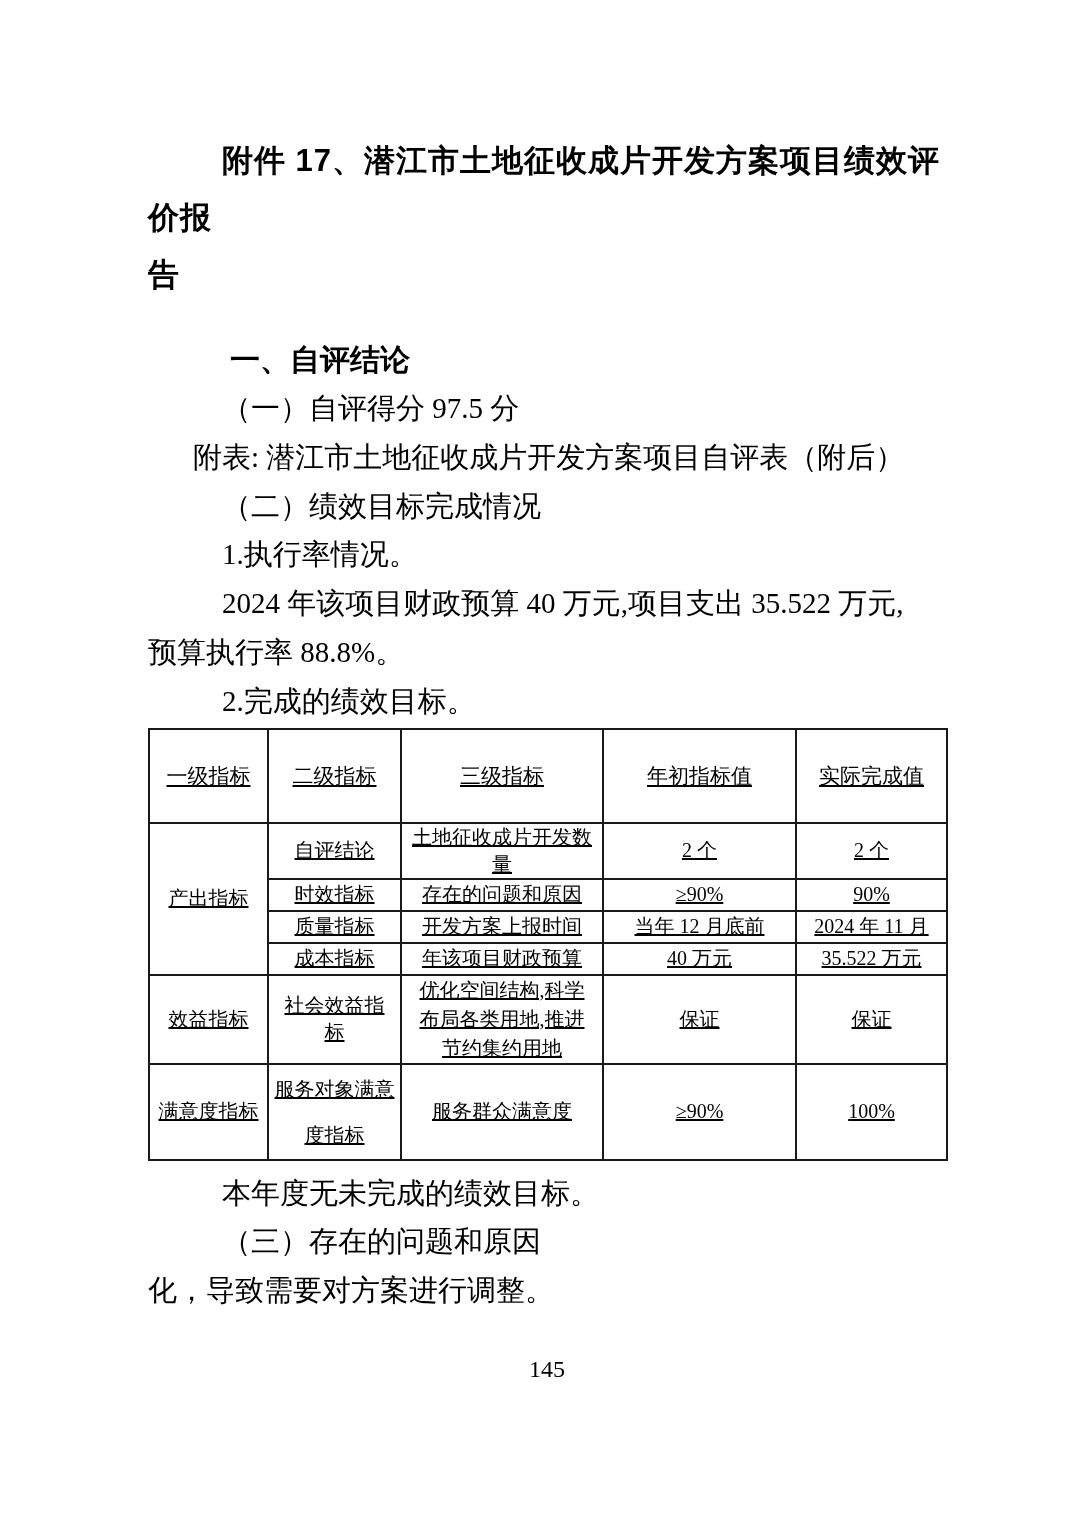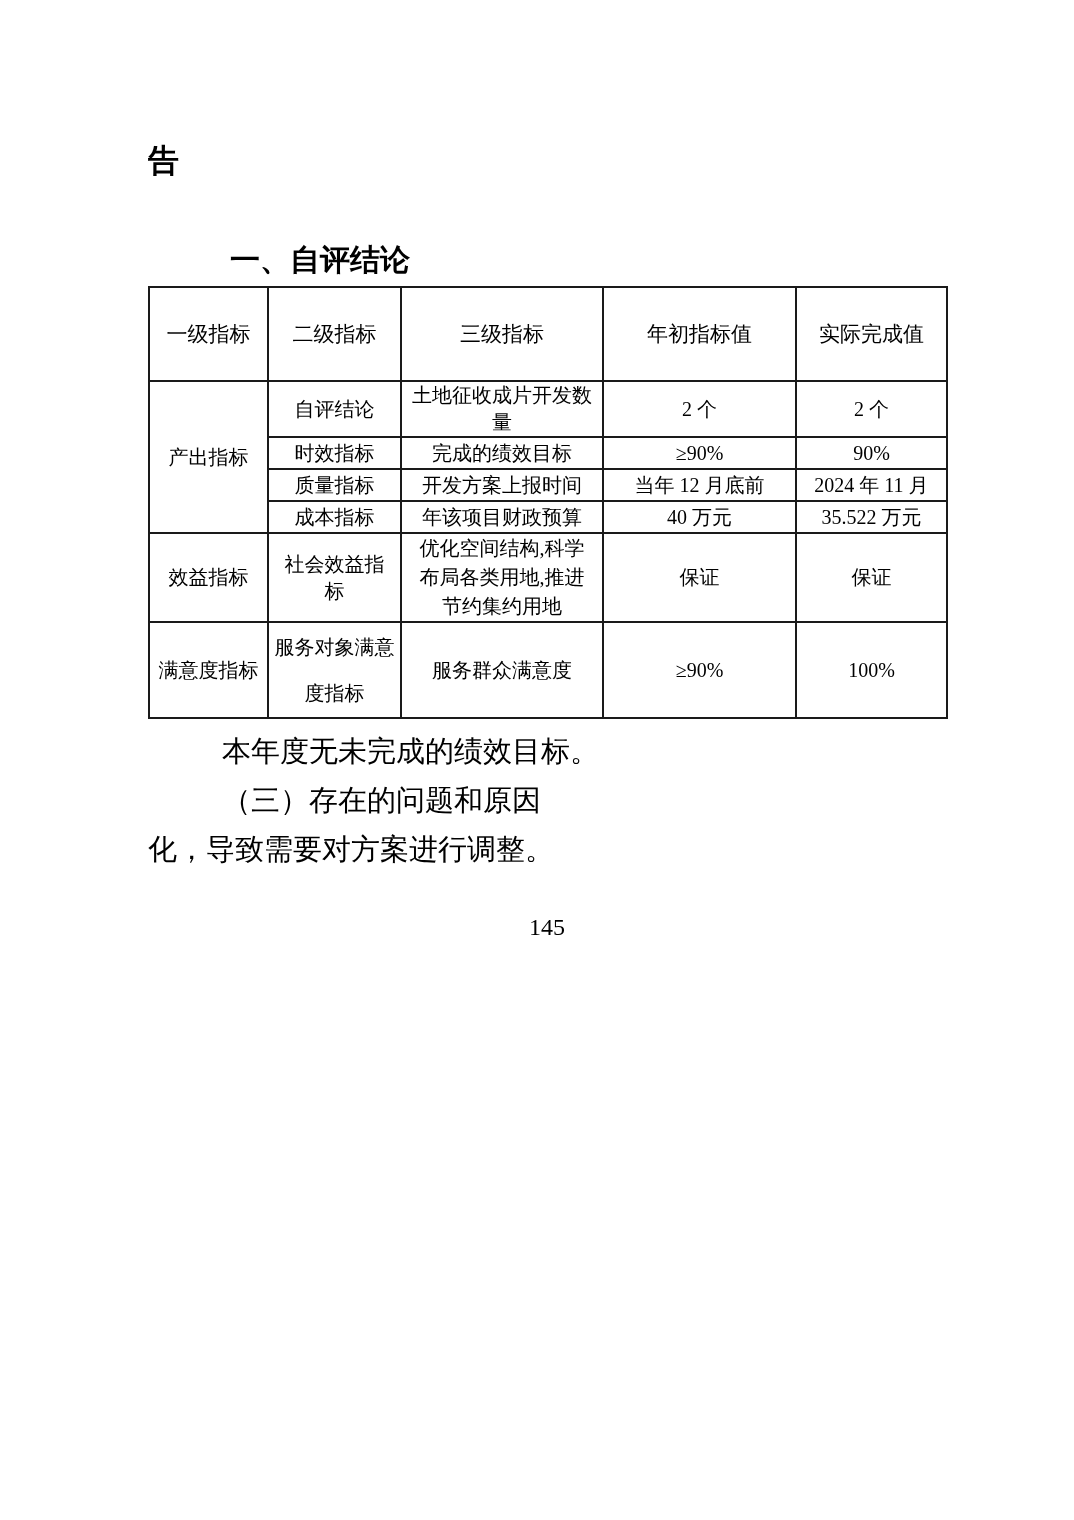--- a/index.html
+++ b/index.html
@@ -21,21 +21,21 @@
   .doc-title {
     margin-top: 132px;
     font-family: "Liberation Sans", sans-serif;
     font-weight: bold;
     font-size: 31px;
     line-height: 57px;
     letter-spacing: 1px;
   }
   .doc-title .t-line1 { text-indent: 74px; }
   .section-heading {
-    margin-top: 46px;
+    margin-top: 32px;
     font-family: "Liberation Sans", sans-serif;
     font-weight: bold;
     font-size: 30px;
     line-height: 49px;
     text-indent: 82px;
   }
   .body-block { font-size: 29px; line-height: 48.8px; }
   .line { white-space: nowrap; }
   .ind { text-indent: 74px; }
   .ind-sm { text-indent: 45px; }
@@ -46,20 +46,21 @@
     width: 798px;
     margin-top: 2px;
   }
   .perf-table td {
     border: 2px solid #1a1a1a;
     text-align: center;
     vertical-align: middle;
     font-size: 20px;
     padding: 0 6px;
     overflow: hidden;
+    text-decoration: underline;
   }
   .row-header td { height: 92px; font-size: 21px; }
   .row-sub td { height: 30px; }
   .row-benefit td { height: 85px; }
   .row-benefit td.c3 { line-height: 29px; padding: 0 12px; }
   .row-satisf td { height: 94px; }
   .row-satisf td.c2 { line-height: 46px; padding: 0 4px; }
   .after-table { margin-top: 8px; }
   .page-number {
     margin-top: 40px;
@@ -68,25 +69,35 @@
     line-height: 28px;
   }
 </style>
 </head>
 <body>
 
 <div class="page">
   <div class="content">
 
     <div class="doc-title">
+      <div class="t-line1">附件 17、潜江市土地征收成片开发方案项目绩效评价报</div>
       <div class="t-line2">告</div>
     </div>
 
     <div class="section-heading">一、自评结论</div>
 
+    <div class="body-block">
+      <div class="line kai ind">（一）自评得分 97.5 分</div>
+      <div class="line kai ind-sm">附表: 潜江市土地征收成片开发方案项目自评表（附后）</div>
+      <div class="line kai ind">（二）绩效目标完成情况</div>
+      <div class="line ind">1.执行率情况。</div>
+      <div class="line ind">2024 年该项目财政预算 40 万元,项目支出 35.522 万元,</div>
+      <div class="line">预算执行率 88.8%。</div>
+      <div class="line ind">2.完成的绩效目标。</div>
+    </div>
 
     <table class="perf-table">
       <colgroup>
         <col style="width:119px">
         <col style="width:133px">
         <col style="width:202px">
         <col style="width:193px">
         <col style="width:151px">
       </colgroup>
       <tbody>
@@ -99,21 +110,21 @@
         </tr>
         <tr class="row-sub">
           <td rowspan="4">产出指标</td>
           <td>自评结论</td>
           <td>土地征收成片开发数量</td>
           <td>2 个</td>
           <td>2 个</td>
         </tr>
         <tr class="row-sub">
           <td>时效指标</td>
-          <td>完成的绩效目标</td>
+          <td>存在的问题和原因</td>
           <td>≥90%</td>
           <td>90%</td>
         </tr>
         <tr class="row-sub">
           <td>质量指标</td>
           <td>开发方案上报时间</td>
           <td>当年 12 月底前</td>
           <td>2024 年 11 月</td>
         </tr>
         <tr class="row-sub">

